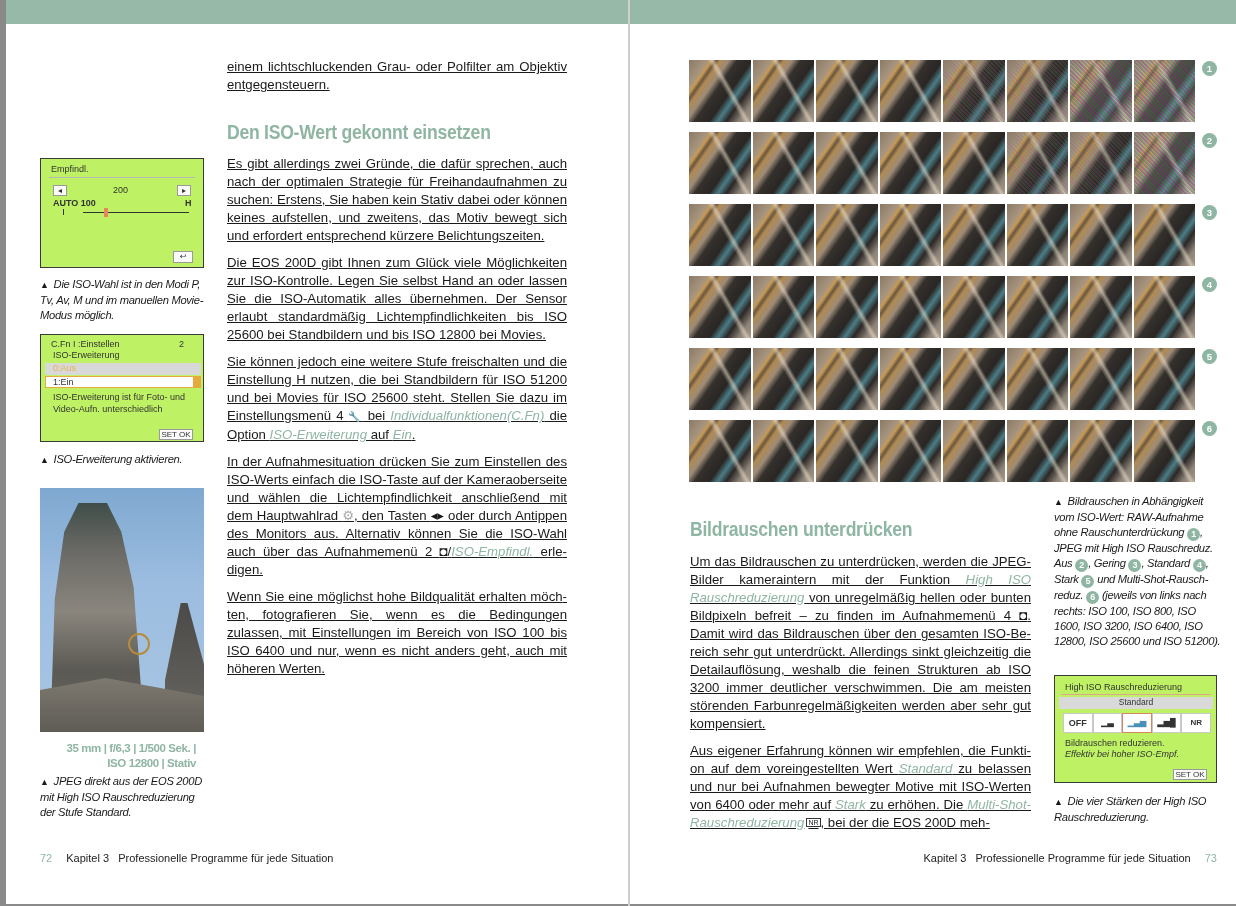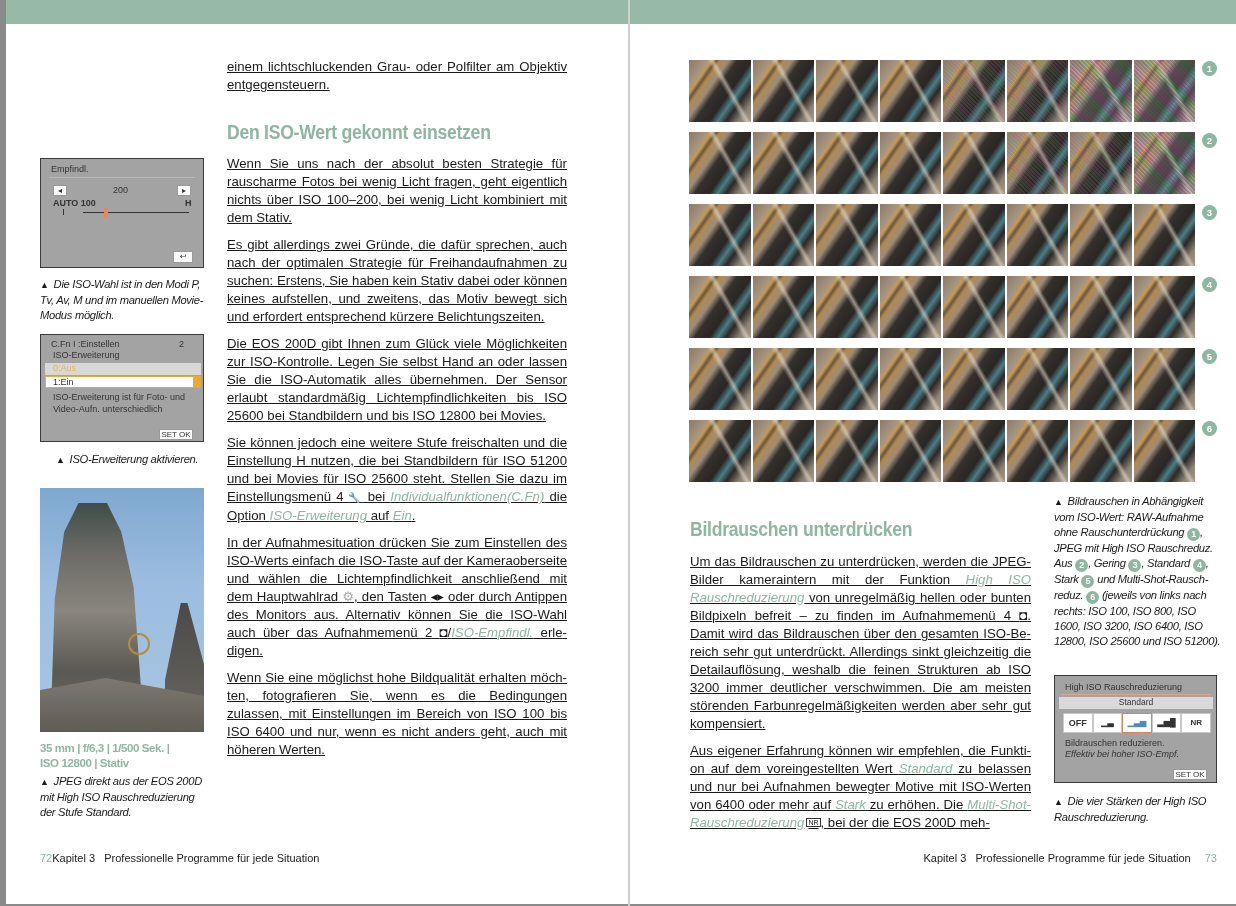--- a/index.html
+++ b/index.html
@@ -12,24 +12,24 @@
   .topbar { position: absolute; top: 0; left: 0; right: 0; height: 24px; background: #97b9a8; }
   .abs { position: absolute; }
   .body-text { font-size: 13.2px; line-height: 18px; text-align: justify; hyphens: manual; text-decoration: underline; }
   .body-text p { margin-bottom: 9px; }
   .hl { color: #8fb5a3; font-style: italic; }
   .heading { font-family: "Liberation Sans", sans-serif; font-weight: bold; color: #8fb5a3; font-size: 20px; letter-spacing: -0.3px; transform: scaleX(0.88); transform-origin: left; white-space: nowrap; }
   .caption { font-size: 11.2px; line-height: 15px; font-style: italic; letter-spacing: -0.3px; }
   .caption .tri { font-style: normal; font-size: 9px; margin-right: 5px; }
   .exif { font-size: 11.5px; line-height: 15px; font-weight: bold; color: #8fb5a3; letter-spacing: -0.4px; }
   .footer { font-size: 11px; color: #222; white-space: nowrap; }
-  .footer .pnum { color: #8fb5a3; }
+  .footer .pnum { color: #8fb5a3; margin-right: 14px; }
   .footer .pnum-r { color: #8fb5a3; margin-left: 14px; }
   
-  .screen { position: absolute; background: #a3a3a3; border: 1px solid #3a3a3a; font-size: 9px; color: #333; }
+  .screen { position: absolute; background: #bef264; border: 1px solid #3a3a3a; font-size: 9px; color: #333; }
   .screen .title { position: absolute; left: 10px; top: 5px; }
   .screen .rule { position: absolute; left: 8px; right: 8px; height: 1px; background: #b7b7b7; }
   .btn-sm { position: absolute; border: 1px solid #9a9a9a; background: #fafafa; font-size: 8px; text-align: center; line-height: 10px; }
   .num-badge { position: absolute; width: 15px; height: 15px; border-radius: 50%; background: #8fb5a3; color: #fff; font-size: 9.5px; font-weight: bold; text-align: center; line-height: 15px; }
   .inline-badge { display: inline-block; width: 13px; height: 13px; border-radius: 50%; background: #8fb5a3; color: #fff; font-size: 9px; font-style: normal; font-weight: bold; text-align: center; line-height: 13px; vertical-align: -1px; }
   .strip { position: absolute; left: 689px; width: 506px; height: 62px; display: flex; gap: 2px; }
   .tile { flex: 1; height: 100%; position: relative; overflow: hidden; background: linear-gradient(125deg, #8b7a66 0%, #a89580 18%, #c69a55 22%, #6a5640 26%, #b08a52 30%, #9d8b78 38%, #34302c 46%, #2a2624 60%, #4b7d86 68%, #2c2826 76%, #8c8276 88%, #a89886 100%); }
   .tile::after { content: ""; position: absolute; inset: 0; background: linear-gradient(60deg, transparent 55%, rgba(240,230,210,0.55) 60%, transparent 64%); }
   .noise::before { content: ""; position: absolute; inset: 0; z-index: 1; background: repeating-linear-gradient(45deg, rgba(160,80,140,0.25) 0 1px, rgba(80,160,90,0.2) 1px 2px, transparent 2px 3px); }
   .noise-heavy::before { content: ""; position: absolute; inset: 0; z-index: 1; background: repeating-linear-gradient(45deg, rgba(170,70,150,0.45) 0 1px, rgba(70,170,90,0.4) 1px 2px, rgba(200,200,200,0.2) 2px 3px); }
@@ -51,21 +51,20 @@
 <div class="page page-right">
   <div class="topbar"></div>
 </div>
 
 <div class="abs body-text" style="left:227px; top:58px; width:340px;">
   <p>einem lichtschluckenden Grau- oder Polfilter am Objektiv entgegensteuern.</p>
 </div>
 <div class="abs heading" style="left:227px; top:121px;">Den ISO-Wert gekonnt einsetzen</div>
 
 <div class="abs body-text" style="left:227px; top:155px; width:340px;">
-  <p>Wenn Sie uns nach der absolut besten Strategie für rausch­arme Fotos bei wenig Licht fragen, geht eigentlich nichts über ISO 100–200, bei wenig Licht kombiniert mit dem Stativ.</p>
   <p>Es gibt allerdings zwei Gründe, die dafür sprechen, auch nach der optimalen Strategie für Freihandaufnahmen zu suchen: Erstens, Sie haben kein Stativ dabei oder können keines aufstellen, und zweitens, das Motiv bewegt sich und erfordert entsprechend kürzere Belichtungszeiten.</p>
   <p>Die EOS 200D gibt Ihnen zum Glück viele Möglichkeiten zur ISO-Kontrolle. Legen Sie selbst Hand an oder lassen Sie die ISO-Automatik alles übernehmen. Der Sensor erlaubt standardmäßig Lichtempfindlichkeiten bis ISO 25600 bei Standbildern und bis ISO 12800 bei Movies.</p>
   <p><span>Sie können jedoch eine weitere Stufe freischalten und die Einstellung H nutzen, die bei Standbildern für ISO 51200 und bei Movies für ISO 25600 steht. Stellen Sie dazu im Einstellungsmenü 4 </span><span style="font-size:10px;">🔧</span><span> bei </span><span class="hl">Individualfunktionen(C.Fn)</span><span> die Option </span><span class="hl">ISO-Erweiterung</span><span> auf </span><span class="hl">Ein</span><span>.</span></p>
   <p><span>In der Aufnahmesituation drücken Sie zum Einstellen des ISO-Werts einfach die ISO-Taste auf der Kameraobersei­te und wählen die Lichtempfindlichkeit anschließend mit dem Hauptwahlrad </span><span style="color:#aaa;">⚙</span><span>, den Tasten </span><span>◂▸</span><span> oder durch Antip­pen des Monitors aus. Alternativ können Sie die ISO-Wahl auch über das Aufnahmemenü 2 </span><span>◘</span><span>/</span><span class="hl">ISO-Empfindl.</span><span> erle­digen.</span></p>
   <p>Wenn Sie eine möglichst hohe Bildqualität erhalten möch­ten, fotografieren Sie, wenn es die Bedingungen zulassen, mit Einstellungen im Bereich von ISO 100 bis ISO 6400 und nur, wenn es nicht anders geht, auch mit höheren Werten.</p>
 </div>
 
 <div class="screen" style="left:40px; top:158px; width:164px; height:110px;">
   <div class="title">Empfindl.</div>
   <div class="rule" style="top:18px;"></div>
@@ -83,29 +82,29 @@
 
 <div class="screen" style="left:40px; top:334px; width:164px; height:108px;">
   <div class="title" style="top:4px;">C.Fn I :Einstellen</div>
   <div class="abs" style="left:138px; top:4px;">2</div>
   <div class="abs" style="left:12px; top:15px;">ISO-Erweiterung</div>
   <div class="abs" style="left:4px; top:28px; width:156px; height:12px; background:#d8d8d8; color:#e2b45a; padding-left:8px;">0:Aus</div>
   <div class="abs" style="left:4px; top:41px; width:156px; height:12px; background:#fff; border:1px solid #e6a93b; border-right:8px solid #e6a93b; padding-left:7px;">1:Ein</div>
   <div class="abs" style="left:12px; top:56px; width:140px; line-height:12px;">ISO-Erweiterung ist für Foto- und Video-Aufn. unterschiedlich</div>
   <div class="btn-sm" style="left:118px; top:94px; width:34px; height:11px;">SET OK</div>
 </div>
-<div class="abs caption" style="left:40px; top:452px; width:170px;margin-left:16px;"><span class="tri">▲</span><span>ISO-Erweiterung aktivieren.</span></div>
+<div class="abs caption" style="left:40px; top:452px; width:170px;"><span class="tri">▲</span><span>ISO-Erweiterung aktivieren.</span></div>
 
 <div class="church">
   <div class="tower"></div>
   <div class="spire"></div>
   <div class="clock"></div>
   <div class="base"></div>
 </div>
-<div class="abs exif" style="left:40px; top:741px; width:150px;">35 mm | f/6,3 | 1/500 Sek. | ISO 12800 | Stativ</div>
+<div class="abs exif" style="left:46px; top:741px; width:150px;text-align:right;">35 mm | f/6,3 | 1/500 Sek. | ISO 12800 | Stativ</div>
 <div class="abs caption" style="left:40px; top:774px; width:170px;"><span class="tri">▲</span><span>JPEG direkt aus der EOS 200D mit High ISO Rauschreduzierung der Stufe Standard.</span></div>
 
 <div class="abs footer" style="left:40px; top:852px;">
   <span class="pnum">72</span><span>Kapitel 3</span>&nbsp;&nbsp;&nbsp;<span>Professionelle Programme für jede Situation</span>
 </div>
 
 <div id="strips">
     <div class="strip" style="top: 60px;">
       <div class="tile" title="ISO 100"></div>
       <div class="tile" title="ISO 800"></div>

